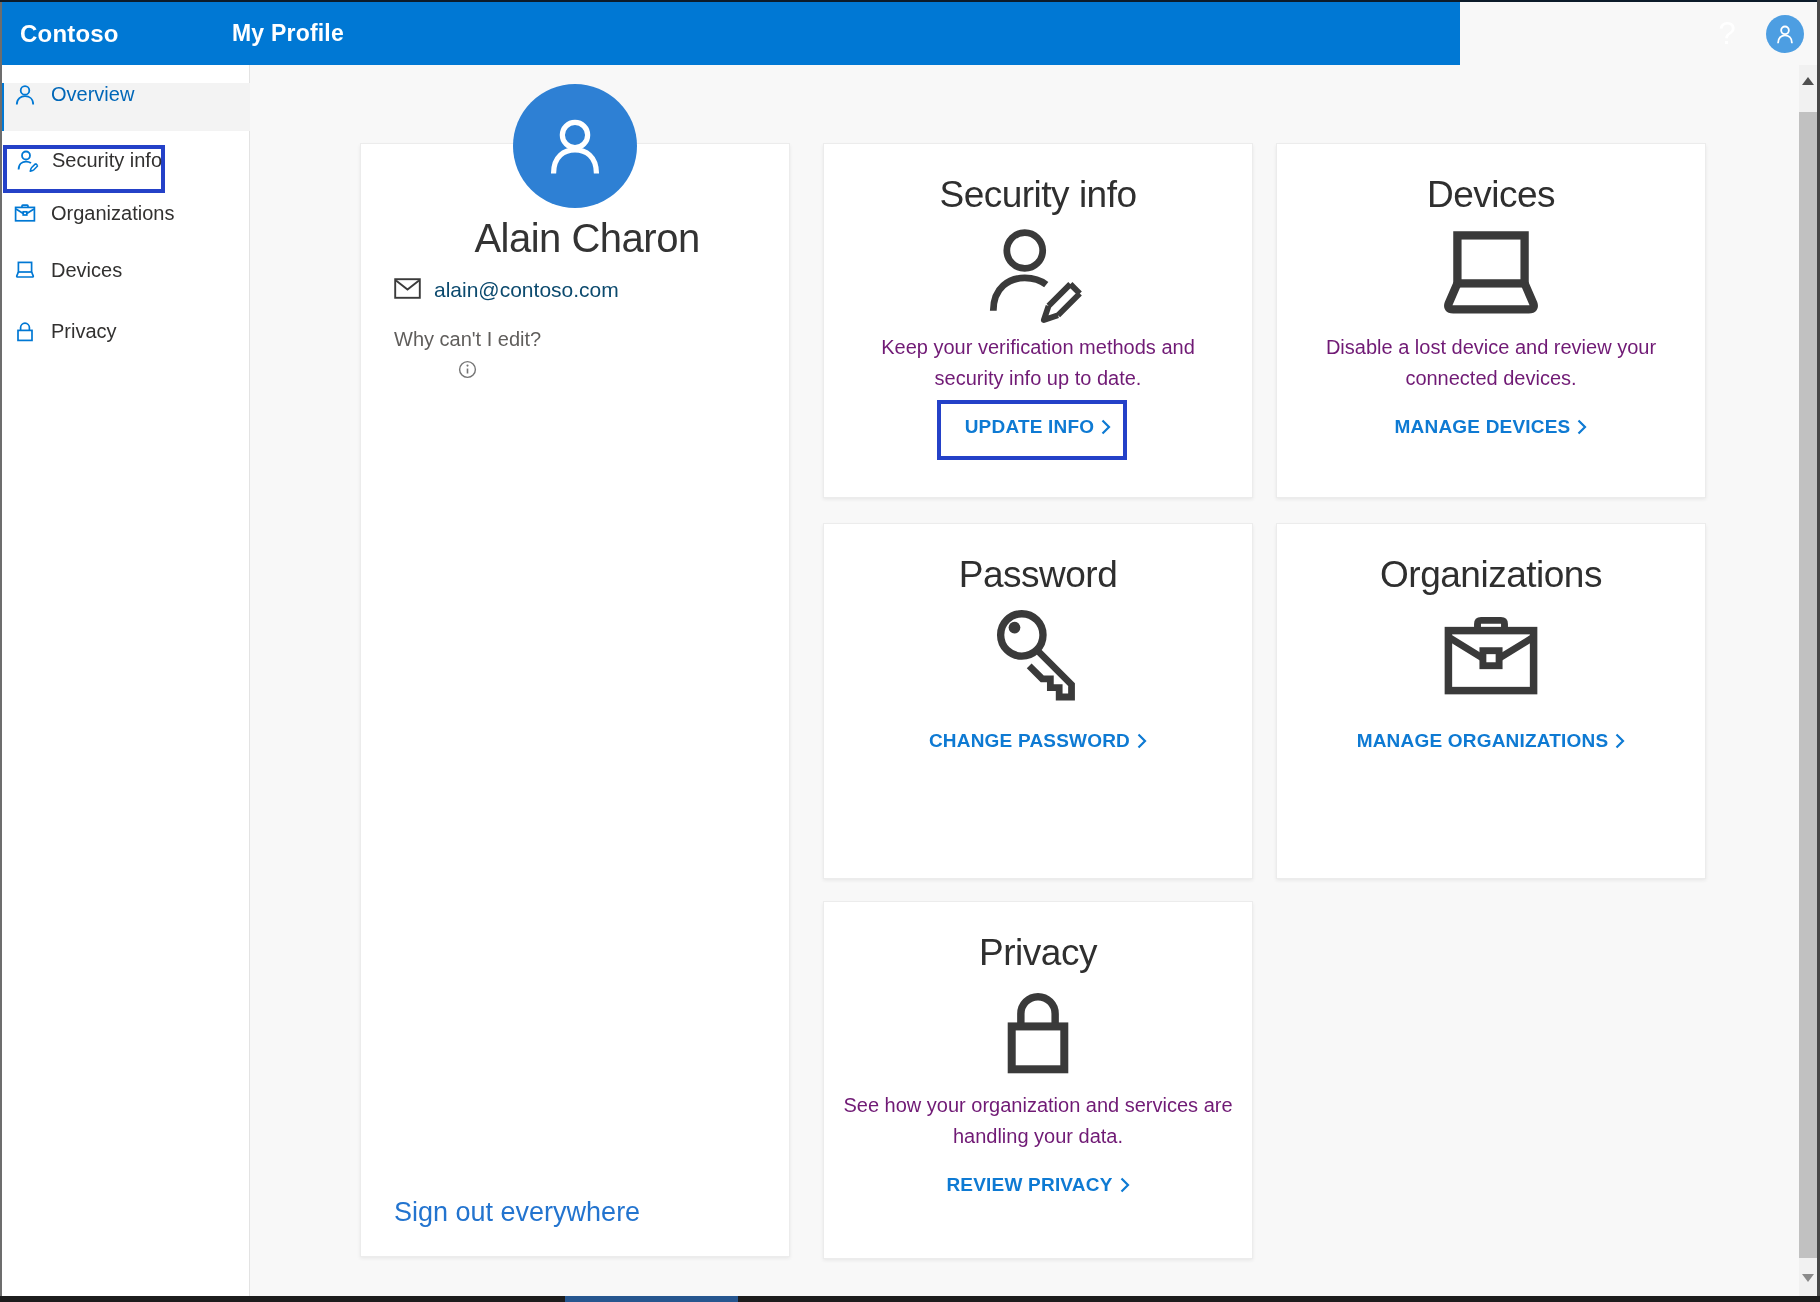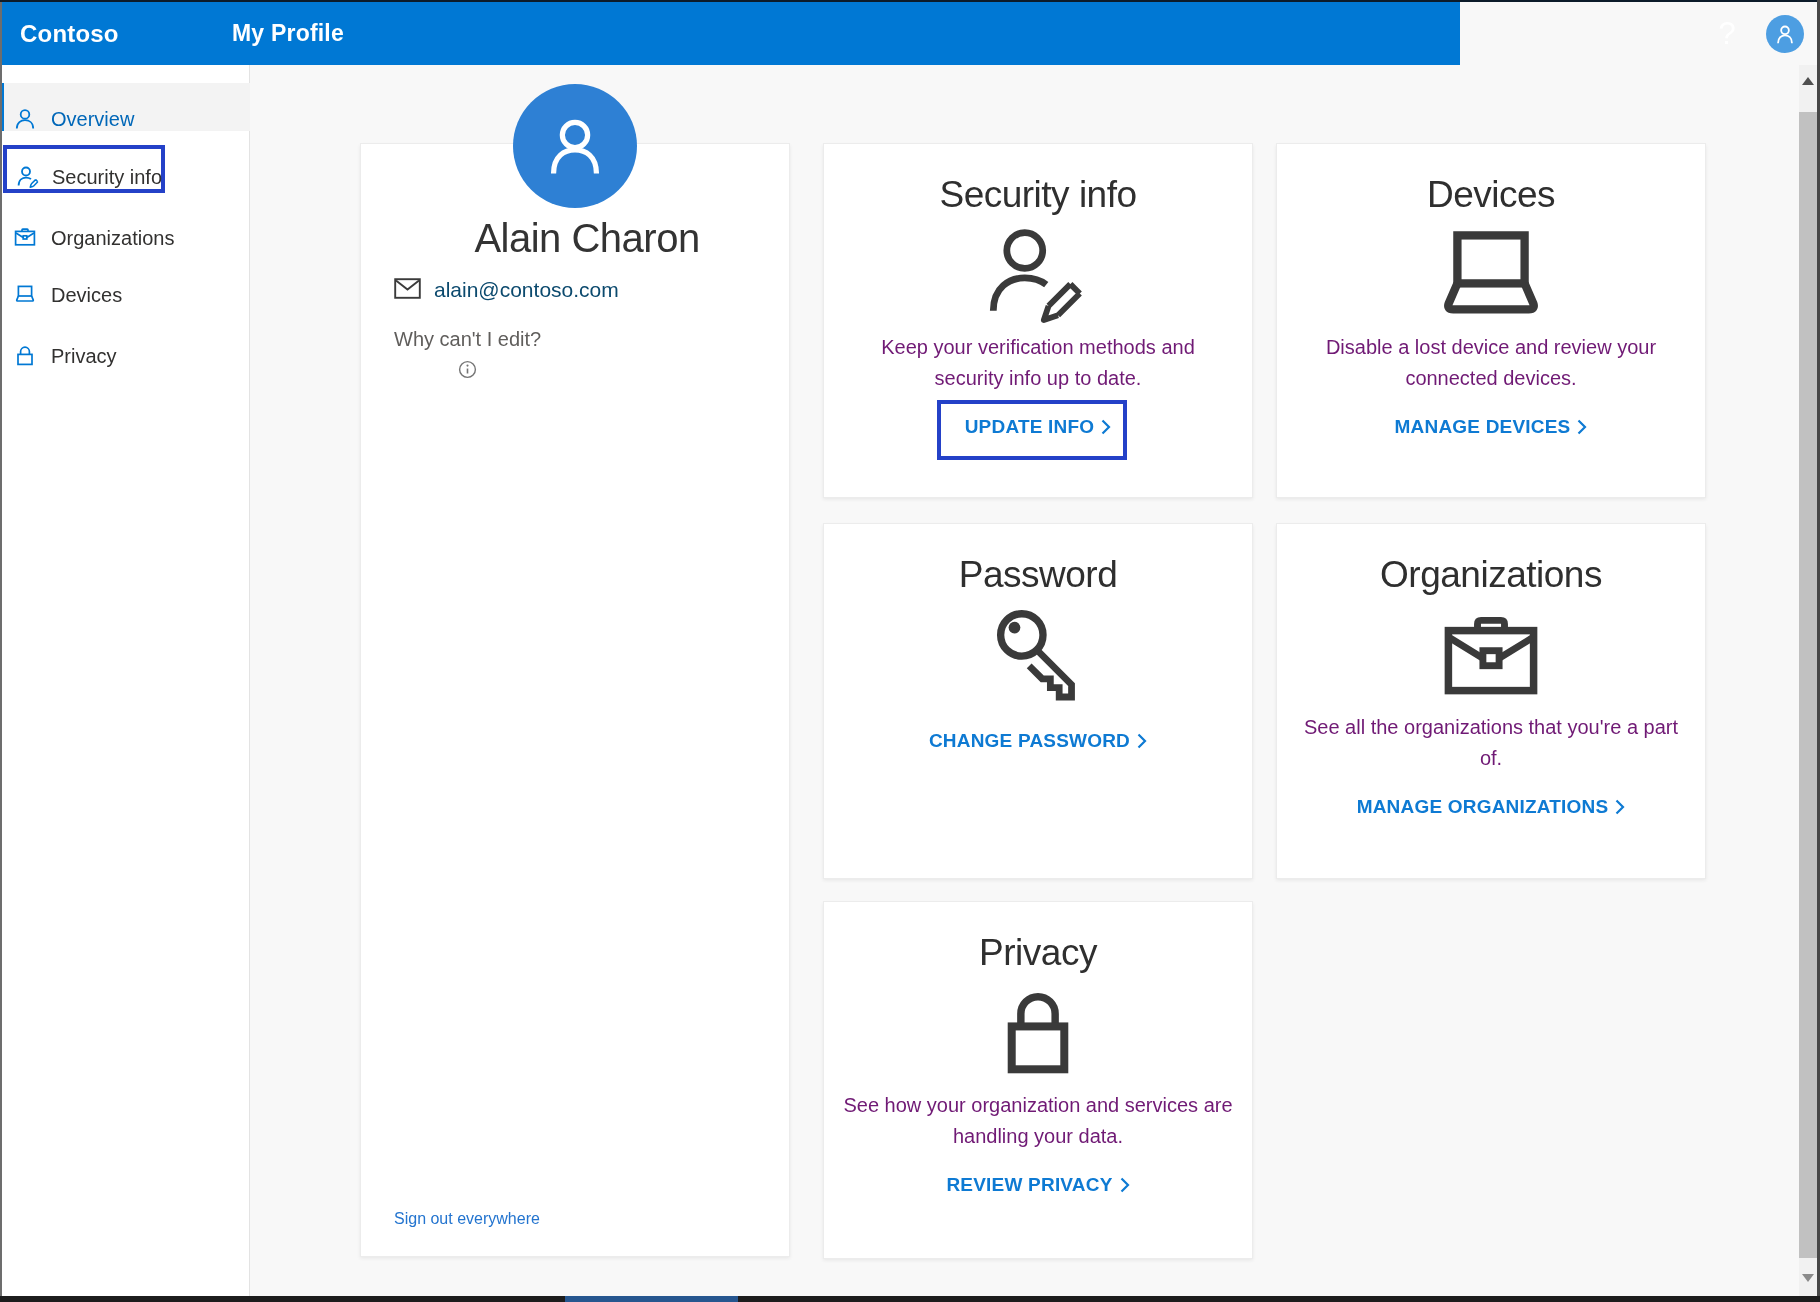--- a/index.html
+++ b/index.html
@@ -21,21 +21,21 @@
   .topbar { position:absolute; left:0; top:2px; width:1460px; height:63px; background:#0078d4; z-index:20; }
   .brand { position:absolute; left:20px; top:0; height:63px; line-height:63px; color:#fff; font-size:24px; font-weight:700; letter-spacing:0.2px; }
   .page-title { position:absolute; left:232px; top:0; height:63px; line-height:63px; color:#fff; font-size:23px; font-weight:700; letter-spacing:0.2px; }
   .help-btn { position:absolute; left:1703px; top:0; width:48px; height:63px; color:#fff; font-size:31px; font-weight:400;
               display:flex; align-items:center; justify-content:center; cursor:pointer; }
   .topbar-avatar { position:absolute; left:1766px; top:13px; width:38px; height:38px; border-radius:50%;
                    background:#4d9ee2; display:flex; align-items:center; justify-content:center; cursor:pointer; }
 
   
   .sidebar { position:absolute; left:0; top:65px; width:250px; height:1231px; background:#fff; border-right:1px solid #e3e3e3; box-sizing:border-box; z-index:10; }
-  .side-item { position:absolute; left:0; width:250px; height:48px; display:flex; align-items:flex-end; gap:14px;
+  .side-item { position:absolute; left:0; width:250px; height:48px; display:flex; align-items:flex-start; gap:14px;
                padding-left:13px; box-sizing:border-box; cursor:pointer; font-size:20px; color:#323130; }
   .side-item .lbl { white-space:nowrap; }
   #side-overview { top:18px; background:#f3f3f3; color:#0067b8; }
   .active-bar { position:absolute; left:0; top:0; width:4px; height:48px; background:#0078d4; }
   #side-overview .lbl { padding-left:0; }
   #side-security { top:80px; left:3px; width:162px; height:48px; border:4px solid #2441c8; padding-left:9px; gap:12px; }
   #side-orgs     { top:137px; }
   #side-devices  { top:194px; }
   #side-privacy  { top:255px; }
 
@@ -57,21 +57,21 @@
                 letter-spacing:0.2px; cursor:pointer; }
   .highlight-box { position:absolute; left:113px; top:256px; width:190px; height:60px; border:4px solid #2441c8; box-sizing:border-box; }
 
   
   .avatar-big { position:absolute; left:513px; top:84px; width:124px; height:124px; border-radius:50%; background:#2e80d4;
                 display:flex; align-items:center; justify-content:center; z-index:15; }
   .profile-name { position:absolute; left:0; top:72px; width:100%; text-align:center; font-size:40px; color:#333;
                   letter-spacing:-0.5px;padding-left:12px; }
   .profile-email { position:absolute; left:33px; top:134px; display:flex; align-items:flex-start; gap:13px; font-size:21px; color:#0c4a6e; }
   .profile-whyedit { position:absolute; left:33px; top:184px; display:flex; align-items:center; gap:9px; font-size:20px; color:#605e5c;flex-direction:column; }
-  .signout { position:absolute; left:33px; bottom:28px; font-size:16px; color:#2374cf; cursor:pointer; }
+  .signout { position:absolute; left:33px; bottom:28px; font-size:27px; color:#2374cf; cursor:pointer; }
 
   
   .scroll-track { position:absolute; left:1799px; top:65px; width:18px; height:1231px; background:#f1f1f1; z-index:30; }
   .scroll-thumb { position:absolute; left:0; top:47px; width:18px; height:1146px; background:#c1c1c1; }
   .scroll-btn { position:absolute; left:0; width:18px; height:20px; display:flex; align-items:center; justify-content:center; cursor:pointer; }
   .scroll-btn.up { top:6px; }
   .scroll-btn.down { bottom:8px; }
   .tri-up   { width:0; height:0; border-left:6px solid transparent; border-right:6px solid transparent; border-bottom:8px solid #4f4f4f; }
   .tri-down { width:0; height:0; border-left:6px solid transparent; border-right:6px solid transparent; border-top:8px solid #8a8a8a; }
 </style>
@@ -258,22 +258,20 @@
 <div class="card tile" id="card-orgs">
   <div class="tile-title">Organizations</div>
   <div class="tile-icon">
     <svg width="108" height="96" viewBox="0 0 36 32" fill="none" stroke="#3a3a3a" stroke-width="2.5">
       <path d="M13.5,7.2 V5 Q13.5,3.8 14.7,3.8 H21.3 Q22.5,3.8 22.5,5 V7.2" stroke-width="2.3"></path>
       <rect x="3.8" y="7.2" width="28.4" height="20"></rect>
       <path d="M4.2,9.6 L15.3,16.4 M31.8,9.6 L20.7,16.4" stroke-width="2.3"></path>
       <rect x="15.3" y="13.9" width="5.4" height="5" fill="#ffffff" stroke-width="2.3"></rect>
     </svg>
   </div>
-  <div class="tile-desc">See all the organizations that you're a part
-of.</div>
   <div class="tile-link">
     <span>MANAGE ORGANIZATIONS</span>
     <span>
       <svg width="10" height="16" viewBox="0 0 10 16" fill="none" stroke="#0e7ad3" stroke-width="2.2">
         <polyline points="1.5,1.5 8,8 1.5,14.5"></polyline>
       </svg>
     </span>
   </div>
 </div>
 

